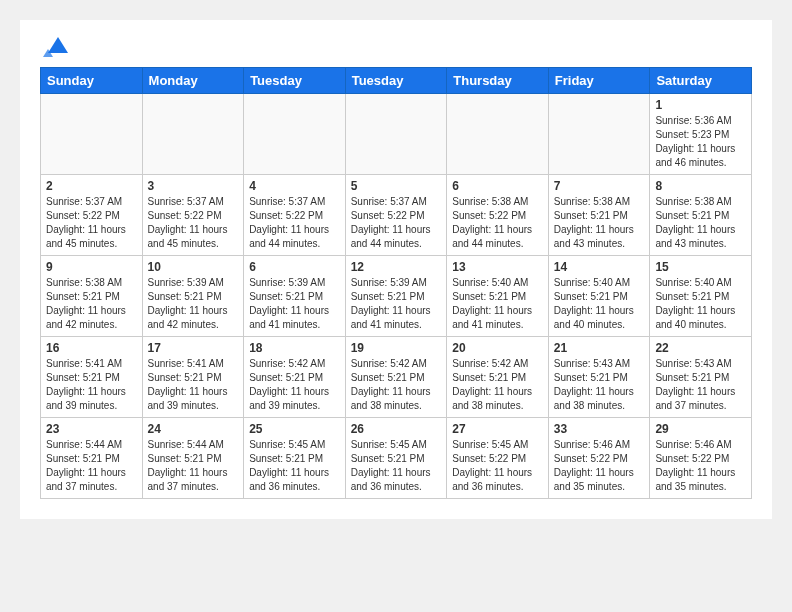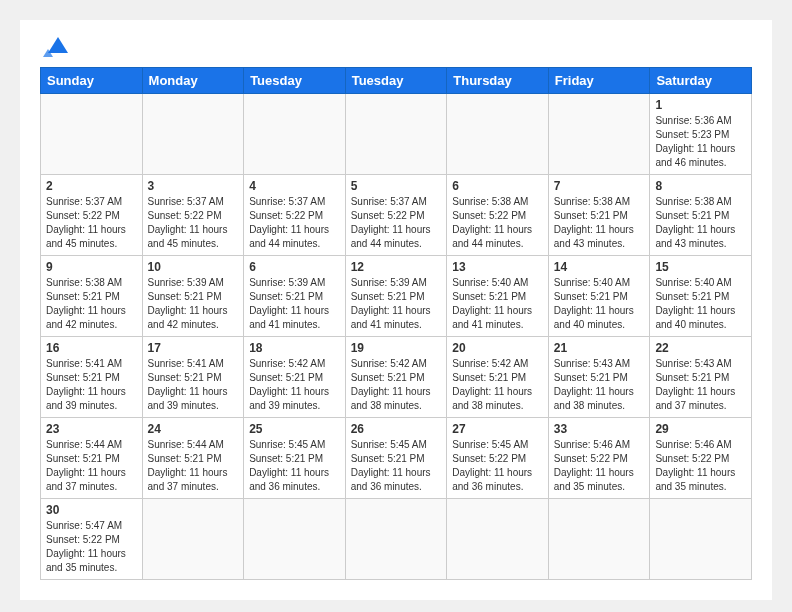--- a/index.html
+++ b/index.html
@@ -310,29 +310,15 @@
 Sunset: 5:22 PM
 Daylight: 11 hours and 35 minutes.</div>
           </td>
           <td>
             <span class="day-number">29</span>
             <div class="day-info" style="white-space: pre-line;">Sunrise: 5:46 AM
 Sunset: 5:22 PM
 Daylight: 11 hours and 35 minutes.</div>
           </td>
         </tr>
-        <tr class="last-row">
-          <td>
-            <span class="day-number">30</span>
-            <div class="day-info" style="white-space: pre-line;">Sunrise: 5:47 AM
-Sunset: 5:22 PM
-Daylight: 11 hours and 35 minutes.</div>
-          </td>
-          <td class="empty"></td>
-          <td class="empty"></td>
-          <td class="empty"></td>
-          <td class="empty"></td>
-          <td class="empty"></td>
-          <td class="empty"></td>
-        </tr>
       </tbody>
   </table>
 </div>
 
 </body></html>

